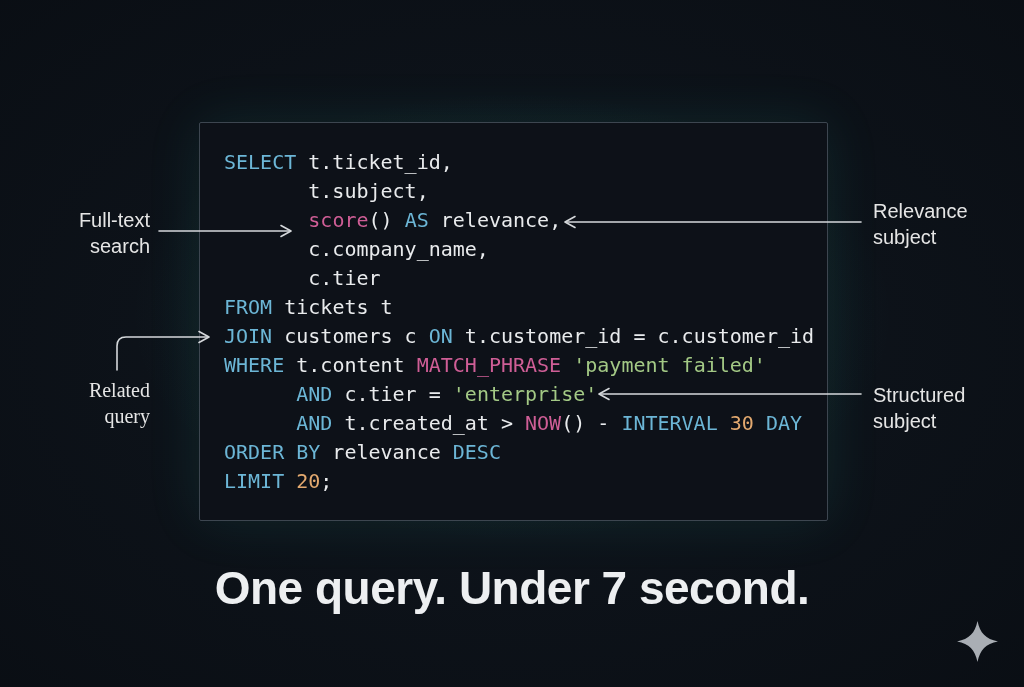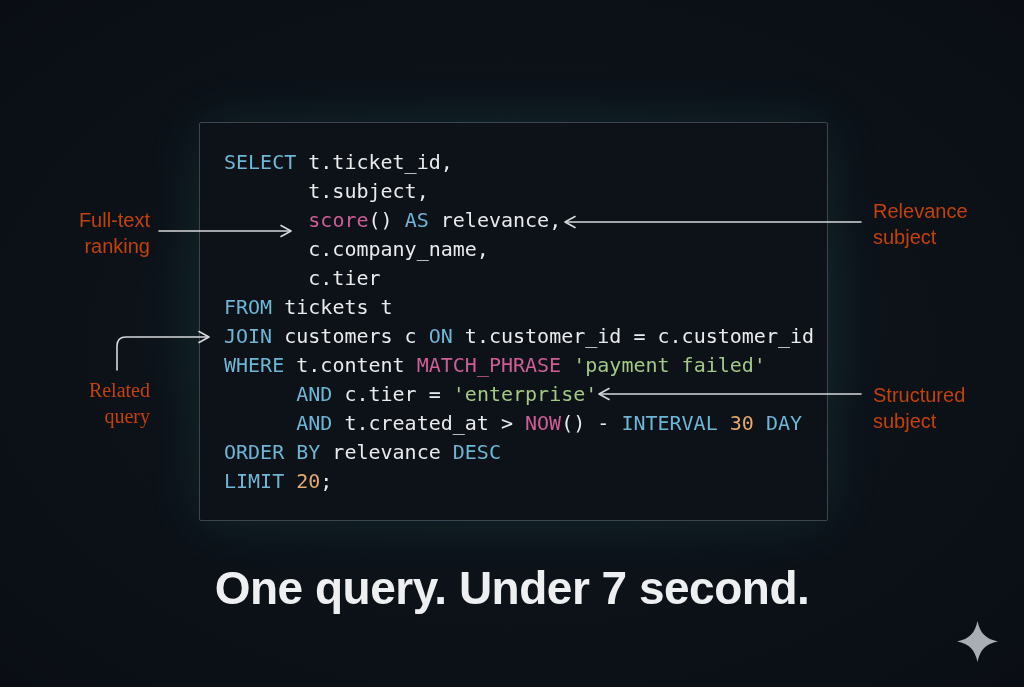--- a/index.html
+++ b/index.html
@@ -33,21 +33,21 @@
   }
   .code {
     font-family: "DejaVu Sans Mono", monospace;
     font-size: 20px;
     line-height: 29px;
     white-space: pre;
     color: #e9ebed;
   }
   .label {
     position: absolute;
-    color: #c2410c;
+    color: #e5e5e5;
     font-size: 20px;
     line-height: 26px;
     font-weight: 400;
   }
   .label.right-aligned { text-align: right; }
   .label.left-aligned { text-align: left; }
   #label-fulltext  { right: 874px; top: 207px; }
   #label-related   { right: 874px; top: 377px; font-family: Liberation Serif, serif; }
   #label-relevance { left: 873px; top: 198px; }
   #label-structured{ left: 873px; top: 382px; }
@@ -81,21 +81,21 @@
 <div class="canvas">
 
   <div class="glow"></div>
 
   <div class="code-box">
     <div class="code"><div><span style="color: rgb(108, 182, 214);">SELECT</span><span style="color: rgb(233, 235, 237);"> t.ticket_id,</span></div><div><span style="color: rgb(233, 235, 237);">       t.subject,</span></div><div><span style="color: rgb(233, 235, 237);">       </span><span style="color: rgb(207, 94, 150);">score</span><span style="color: rgb(233, 235, 237);">() </span><span style="color: rgb(108, 182, 214);">AS</span><span style="color: rgb(233, 235, 237);"> relevance,</span></div><div><span style="color: rgb(233, 235, 237);">       c.company_name,</span></div><div><span style="color: rgb(233, 235, 237);">       c.tier</span></div><div><span style="color: rgb(108, 182, 214);">FROM</span><span style="color: rgb(233, 235, 237);"> tickets t</span></div><div><span style="color: rgb(108, 182, 214);">JOIN</span><span style="color: rgb(233, 235, 237);"> customers c </span><span style="color: rgb(108, 182, 214);">ON</span><span style="color: rgb(233, 235, 237);"> t.customer_id = c.customer_id</span></div><div><span style="color: rgb(108, 182, 214);">WHERE</span><span style="color: rgb(233, 235, 237);"> t.content </span><span style="color: rgb(207, 94, 150);">MATCH_PHRASE</span><span style="color: rgb(233, 235, 237);"> </span><span style="color: rgb(163, 201, 133);">'payment failed'</span></div><div><span style="color: rgb(233, 235, 237);">      </span><span style="color: rgb(108, 182, 214);">AND</span><span style="color: rgb(233, 235, 237);"> c.tier = </span><span style="color: rgb(163, 201, 133);">'enterprise'</span></div><div><span style="color: rgb(233, 235, 237);">      </span><span style="color: rgb(108, 182, 214);">AND</span><span style="color: rgb(233, 235, 237);"> t.created_at &gt; </span><span style="color: rgb(207, 94, 150);">NOW</span><span style="color: rgb(233, 235, 237);">() - </span><span style="color: rgb(108, 182, 214);">INTERVAL</span><span style="color: rgb(233, 235, 237);"> </span><span style="color: rgb(227, 169, 111);">30</span><span style="color: rgb(233, 235, 237);"> </span><span style="color: rgb(108, 182, 214);">DAY</span></div><div><span style="color: rgb(108, 182, 214);">ORDER BY</span><span style="color: rgb(233, 235, 237);"> relevance </span><span style="color: rgb(108, 182, 214);">DESC</span></div><div><span style="color: rgb(108, 182, 214);">LIMIT</span><span style="color: rgb(233, 235, 237);"> </span><span style="color: rgb(227, 169, 111);">20</span><span style="color: rgb(233, 235, 237);">;</span></div></div>
   </div>
 
   <div class="label right-aligned" id="label-fulltext">
     <div>Full-text</div>
-    <div>ranking</div>
+    <div>search</div>
   </div>
 
   <div class="label right-aligned" id="label-related">
     <div>Related</div>
     <div>query</div>
   </div>
 
   <div class="label left-aligned" id="label-relevance">
     <div>Relevance</div>
     <div>subject</div>

